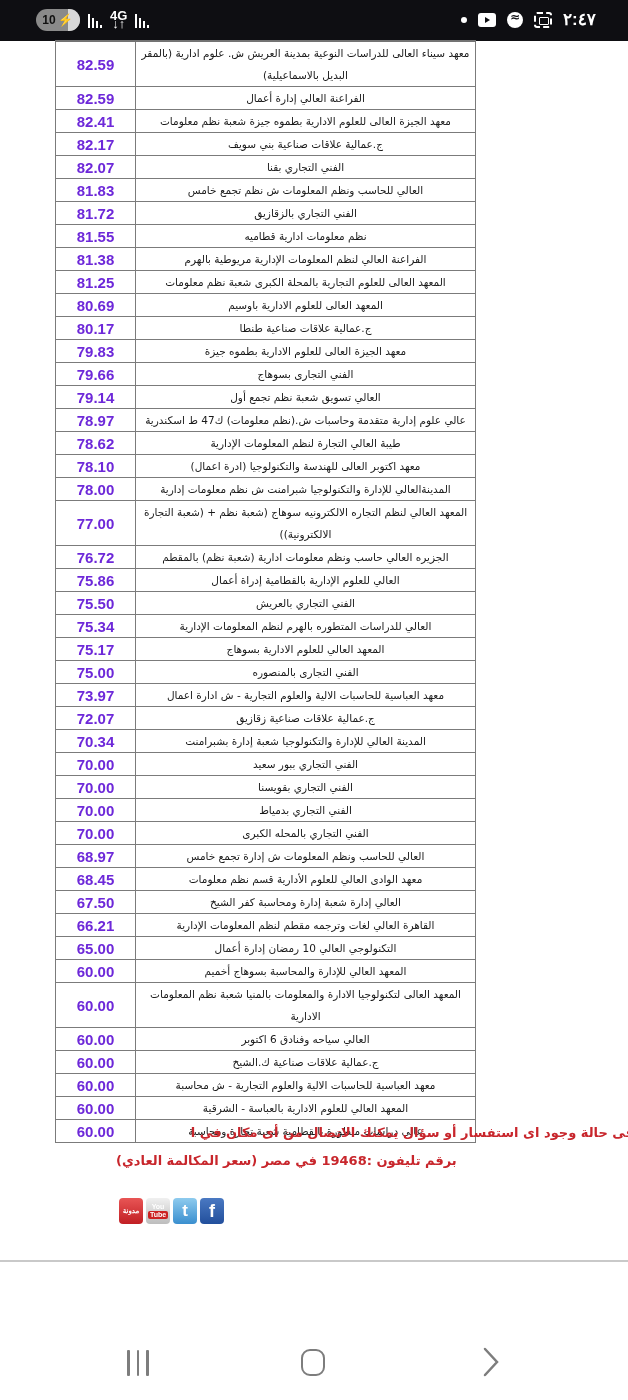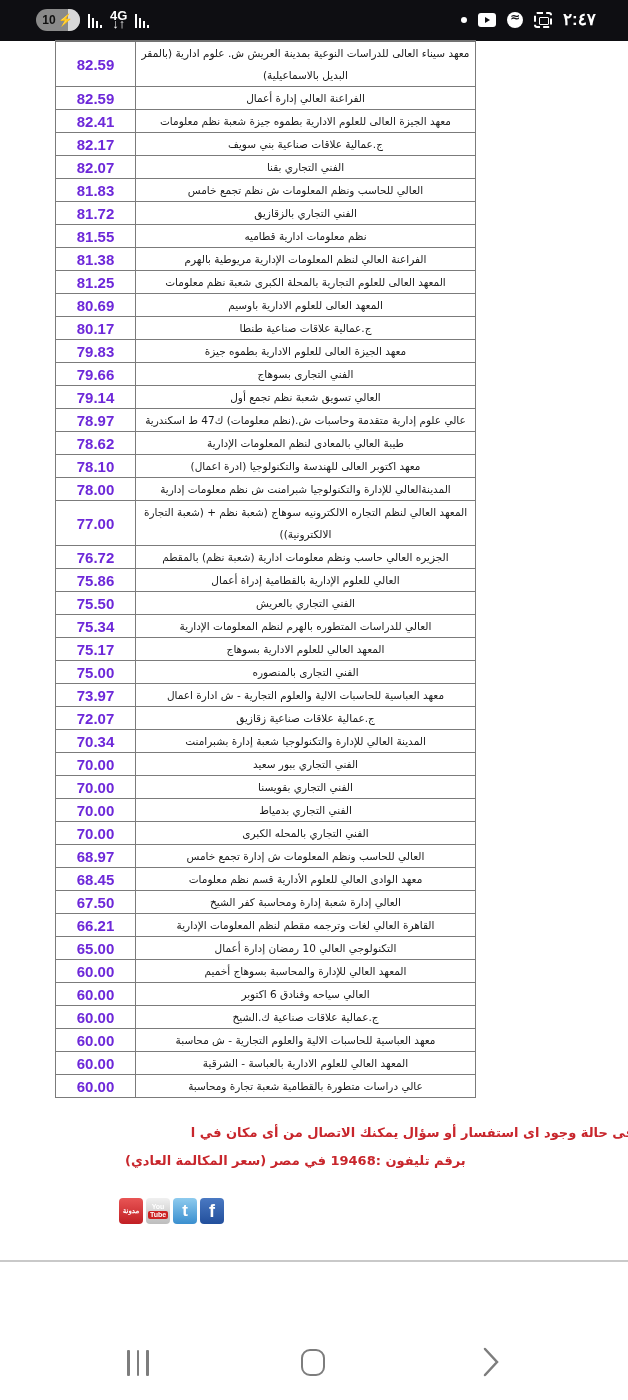--- a/index.html
+++ b/index.html
@@ -50,21 +50,21 @@
     text-align: center; font-size: 10.5px; line-height: 22px; padding: 0 4px;
     white-space: nowrap; overflow: hidden; max-width: 340px;
   }
   td.name.wrap { white-space: normal; line-height: 22px; }
   tr { height: 22px; }
   tr.tall { height: 44px; }
   table { border-top: 2px solid #737373; }
   .contact-box { position: absolute; left: 0; top: 1123px; width: 628px; height: 60px; overflow: hidden; }
   .contact-line { position: absolute; direction: rtl; color: #c8262c; font-size: 13px; font-weight: bold; white-space: nowrap; }
   .cl1 { right: -6px; top: 2px; }
-  .cl2 { left: 125px; top: 30px; }
+  .cl2 { left: 116px; top: 30px; }
 
   .social { position: absolute; left: 119px; top: 1198px; display: flex; gap: 3px; }
   .social .ic {
     width: 24px; height: 26px; border-radius: 4px; display: flex; align-items: center; justify-content: center;
     color: #fff; font-weight: bold; font-family: "Liberation Sans", sans-serif;
   }
   .ic-blog { background: linear-gradient(#e85555, #c11f24); font-size: 7px; }
   .ic-yt { background: linear-gradient(#f0f0f0, #bdbdbd); color: #b22; font-size: 7px; flex-direction: column; line-height: 8px; }
   .ic-yt b { background: #c22; color: #fff; padding: 0 2px; border-radius: 2px; }
   .ic-tw { background: linear-gradient(#8ecbee, #3a8fcf); font-size: 17px; }
@@ -175,21 +175,21 @@
         </tr>
         <tr>
           <td class="name">العالي تسويق شعبة نظم تجمع أول</td>
           <td class="score">79.14</td>
         </tr>
         <tr>
           <td class="name">عالي علوم إدارية متقدمة وحاسبات ش.(نظم معلومات) ك47 ط اسكندرية</td>
           <td class="score">78.97</td>
         </tr>
         <tr>
-          <td class="name">طيبة العالي بالمعادى لنظم المعلومات الإدارية</td>
+          <td class="name">طيبة العالي التجارة لنظم المعلومات الإدارية</td>
           <td class="score">78.62</td>
         </tr>
         <tr>
           <td class="name">معهد اكتوبر العالى للهندسة والتكنولوجيا (ادرة اعمال)</td>
           <td class="score">78.10</td>
         </tr>
         <tr>
           <td class="name">المدينةالعالي للإدارة والتكنولوجيا شبرامنت ش نظم معلومات إدارية</td>
           <td class="score">78.00</td>
         </tr>
@@ -264,20 +264,24 @@
         <tr>
           <td class="name">القاهرة العالي لغات وترجمه مقطم لنظم المعلومات الإدارية</td>
           <td class="score">66.21</td>
         </tr>
         <tr>
           <td class="name">التكنولوجي العالي 10 رمضان إدارة أعمال</td>
           <td class="score">65.00</td>
         </tr>
         <tr>
           <td class="name">المعهد العالي للإدارة والمحاسبة بسوهاج أخميم</td>
+          <td class="score">60.00</td>
+        </tr>
+        <tr class="tall">
+          <td class="name wrap">المعهد العالى لتكنولوجيا الادارة والمعلومات بالمنيا شعبة نظم المعلومات الادارية</td>
           <td class="score">60.00</td>
         </tr>
         <tr>
           <td class="name">العالي سياحه وفنادق 6 اكتوبر</td>
           <td class="score">60.00</td>
         </tr>
         <tr>
           <td class="name">ج.عمالية علاقات صناعية ك.الشيخ</td>
           <td class="score">60.00</td>
         </tr>

